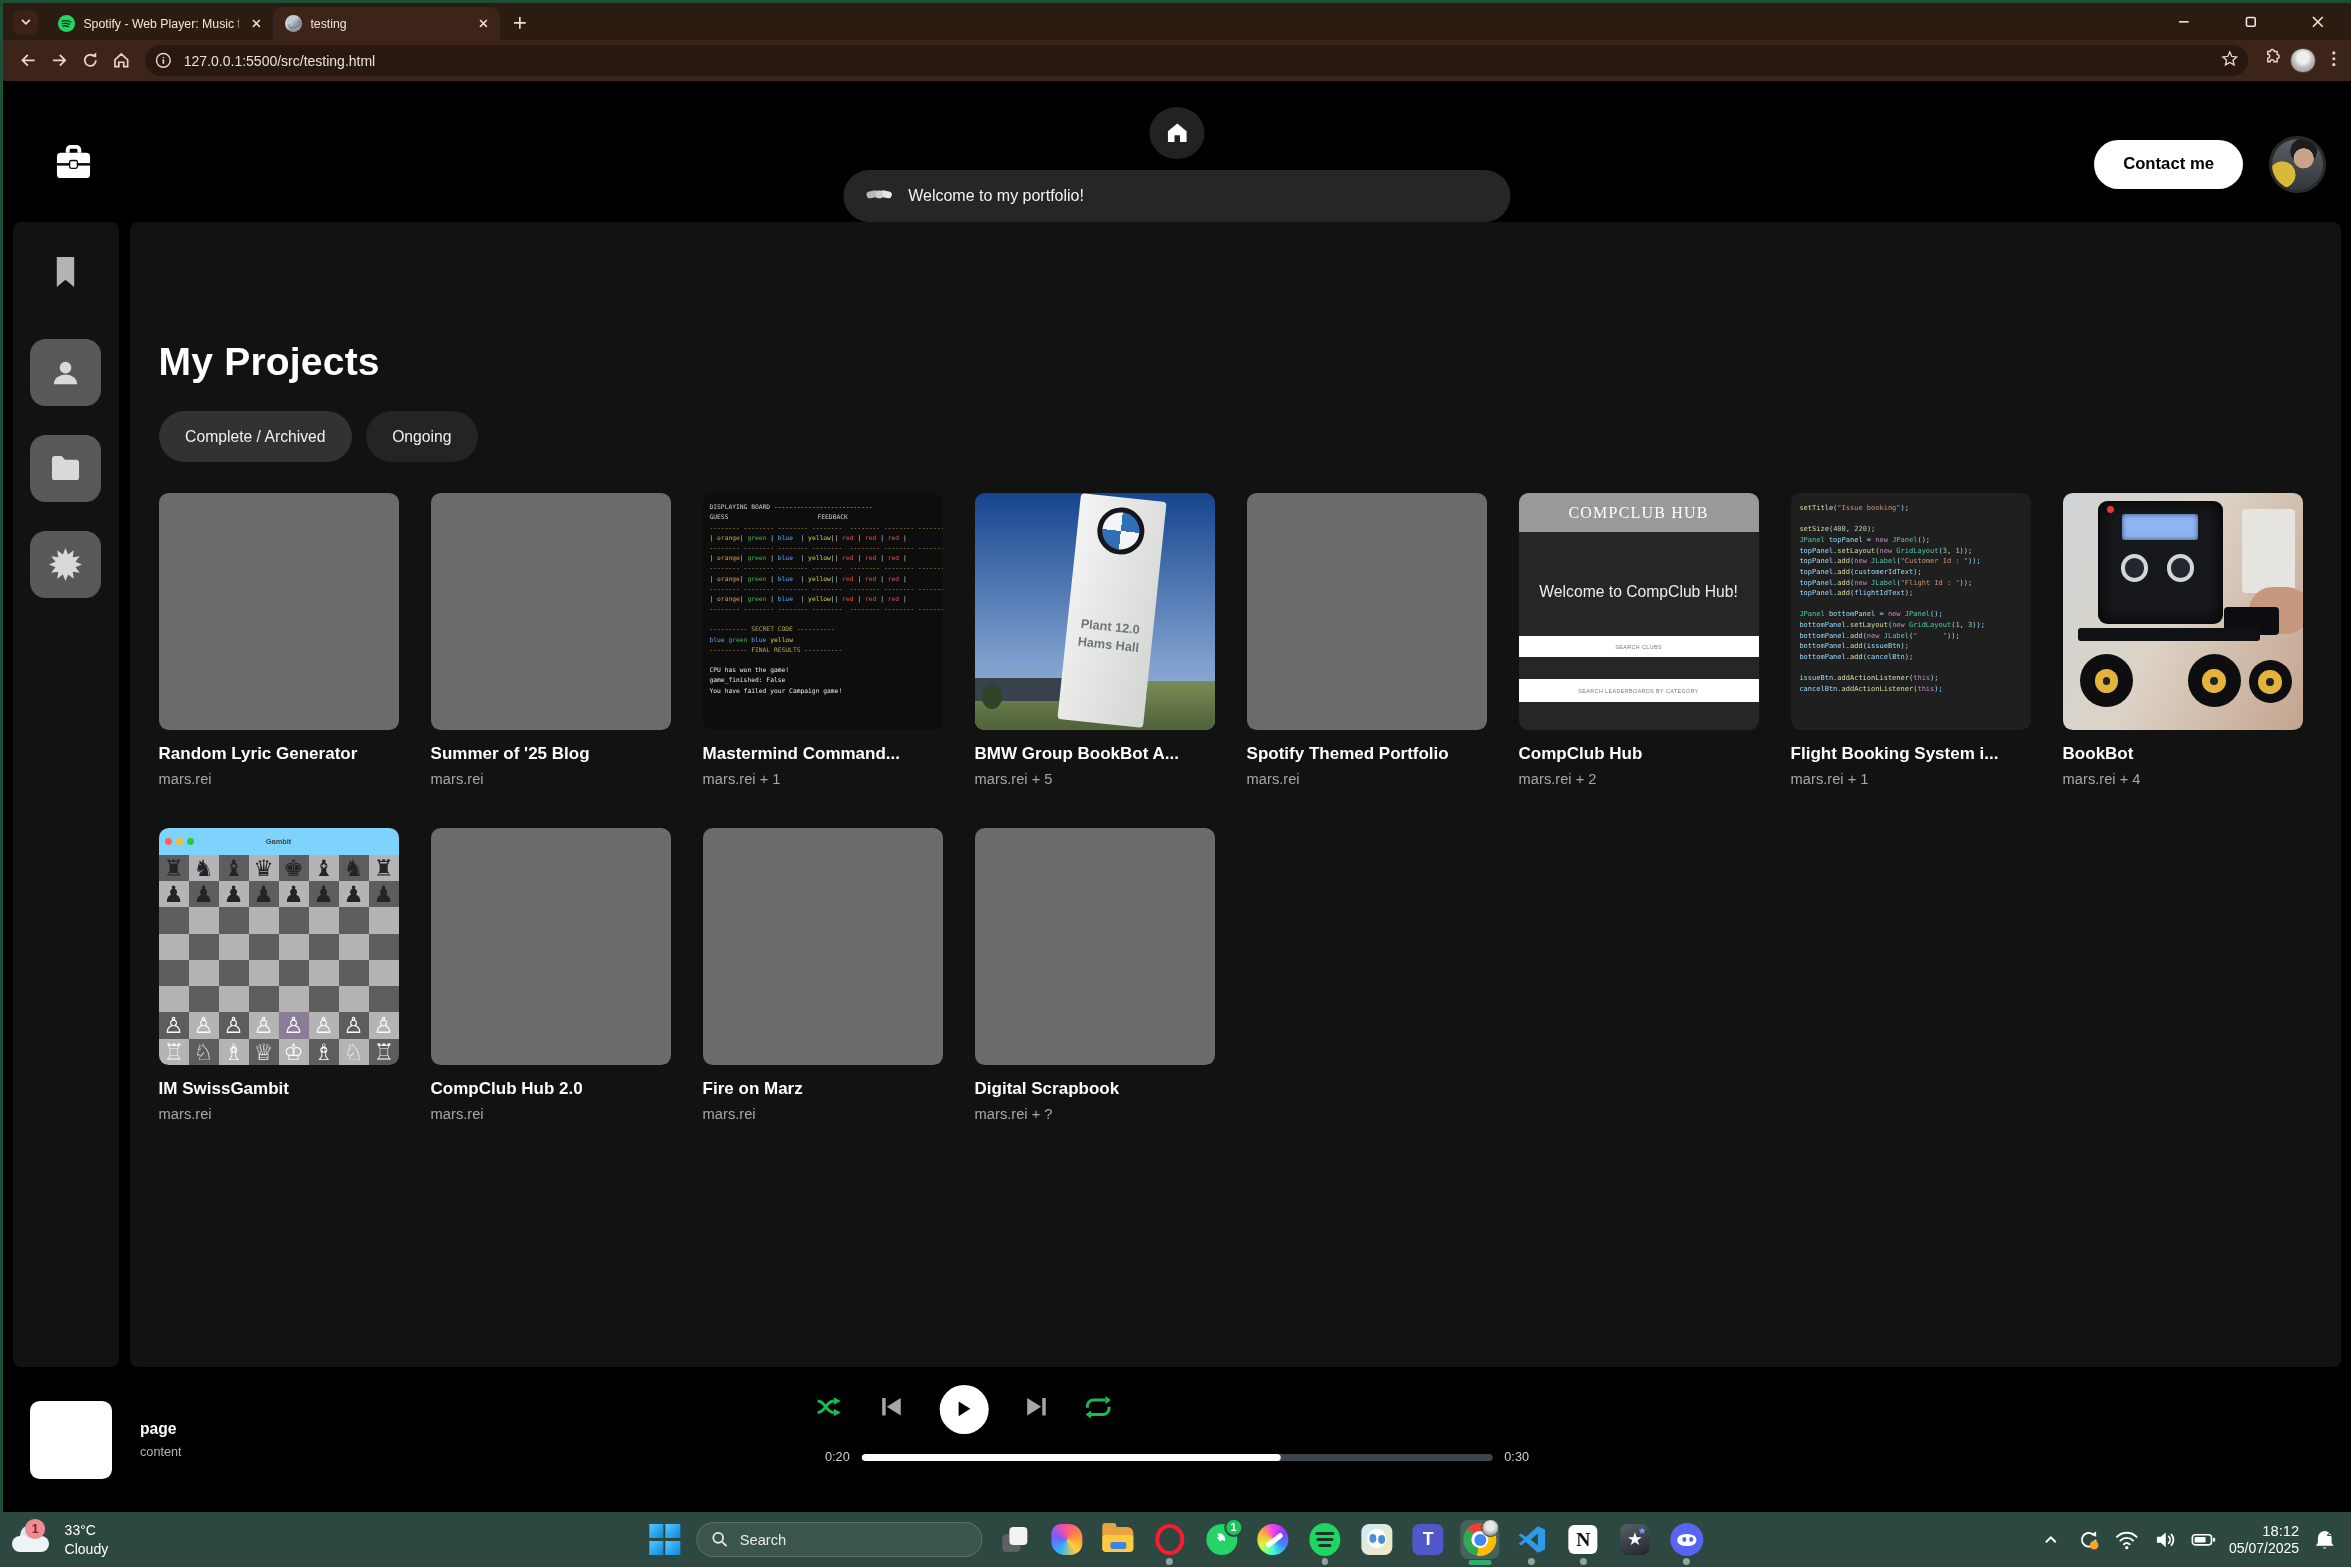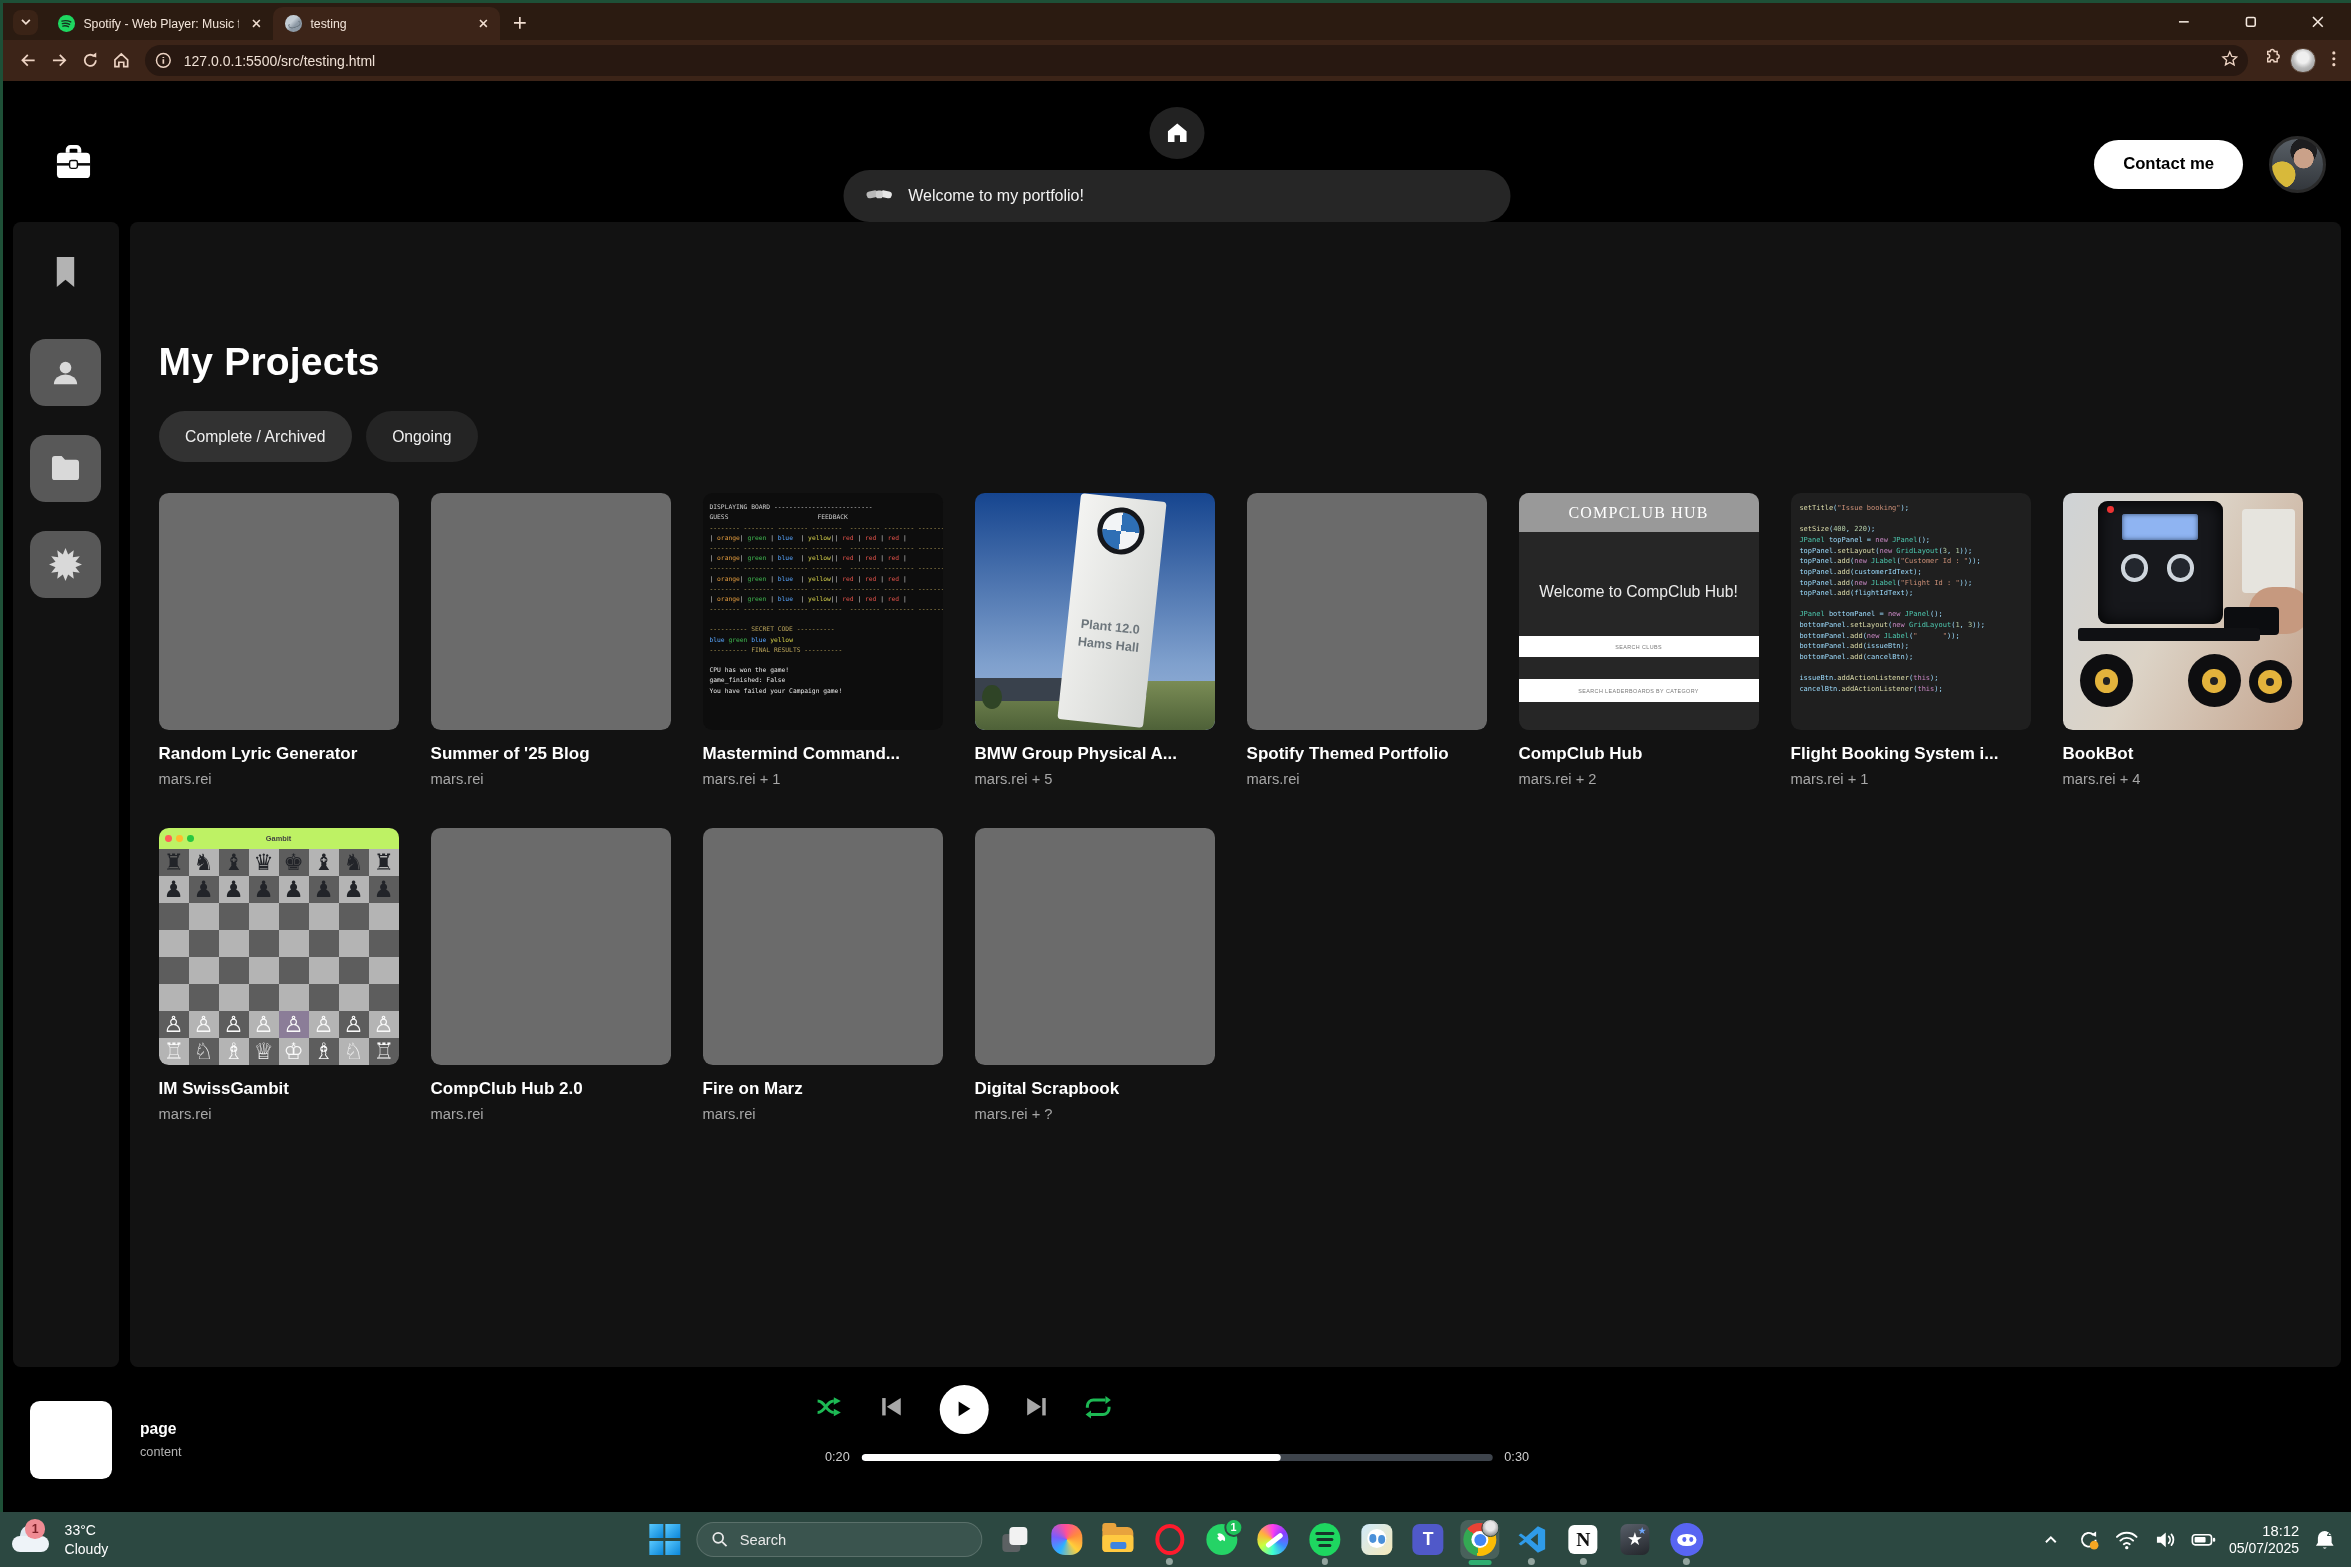--- a/index.html
+++ b/index.html
@@ -111,21 +111,21 @@
              box-shadow:inset 0 0 4.9px #344a6e; }
   .bot-eye { position:absolute; top:53px; width:27.4px; height:27.4px; border-radius:50%; background:#23272e; border:4.9px solid #cfd6dd; }
   .bot-deck { position:absolute; left:15.7px; top:135px; width:182px; height:12.7px; background:#101114; border-radius:2.9px; }
   .bot-mod { position:absolute; right:23.5px; top:114px; width:55px; height:27.4px; background:#0c0d10; border-radius:3.9px; }
   .bot-wheel { position:absolute; top:161px; width:53px; height:53px; border-radius:50%; background:#0e0e10; }
   .bot-hub { position:absolute; left:14.7px; top:14.7px; width:23.5px; height:23.5px; border-radius:50%; background:#e3b33c; }
   .bot-hub::after { content:""; position:absolute; left:7.8px; top:7.8px; width:7.8px; height:7.8px; border-radius:50%; background:#222; }
 
   
   .art-chess { display:flex; flex-direction:column; background:#222; }
-  .ch-bar { height:21px; background:#bef264; flex:none; position:relative; display:flex; align-items:center; justify-content:center; }
+  .ch-bar { height:27px; background:#7dd3fc; flex:none; position:relative; display:flex; align-items:center; justify-content:center; }
   .ch-dots { position:absolute; left:6.9px; display:flex; gap:3.9px; }
   .ch-dot { width:6.9px; height:6.9px; border-radius:50%; }
   .ch-title { font-size:7.4px; font-weight:700; color:#444; }
   .ch-board { flex:1; display:grid; grid-template-columns:repeat(8,1fr); grid-template-rows:repeat(8,1fr); }
   .sq { display:flex; align-items:center; justify-content:center; font-size:22.5px; line-height:1;
         font-family:"DejaVu Sans",sans-serif; }
   .sq.l{background:#b4b4b4}.sq.d{background:#5d5d5d}.sq.hl{background:#8b7d98}
   .pc-b{color:#222429}.pc-w{color:#fafafa}
 
   
@@ -421,21 +421,21 @@
                 <div class="bmw-tree" style="left:147px"></div>
                 <div class="bmw-tree" style="left:7.8px;bottom:21.6px;width:19.6px;height:23.5px"></div>
                 <div class="bmw-sign">
                   <div class="bmw-roundel"></div>
                   <div class="bmw-text">
                     <div>Plant 12.0</div>
                     <div>Hams Hall</div>
                   </div>
                 </div>
               </div>
-              <div class="card-title">BMW Group Physical A...</div>
+              <div class="card-title">BMW Group BookBot A...</div>
               <div class="card-sub">mars.rei + 5</div>
             </article>
 
             <article>
               <div class="card-art"></div>
               <div class="card-title">Spotify Themed Portfolio</div>
               <div class="card-sub">mars.rei</div>
             </article>
 
             <article>

